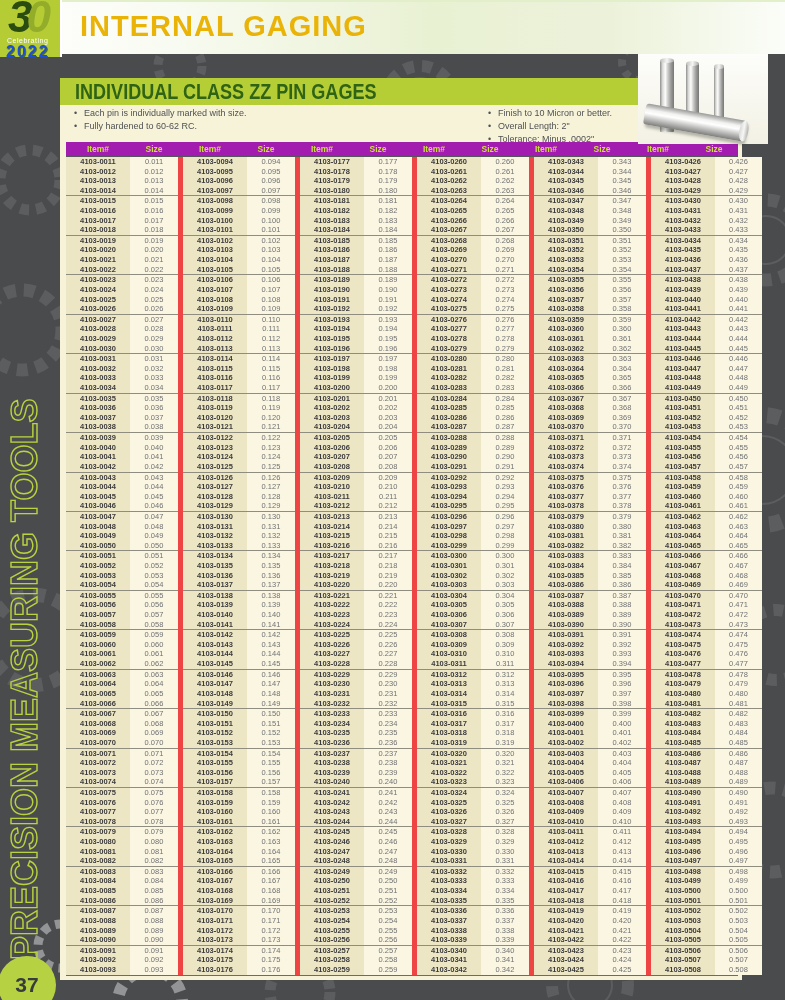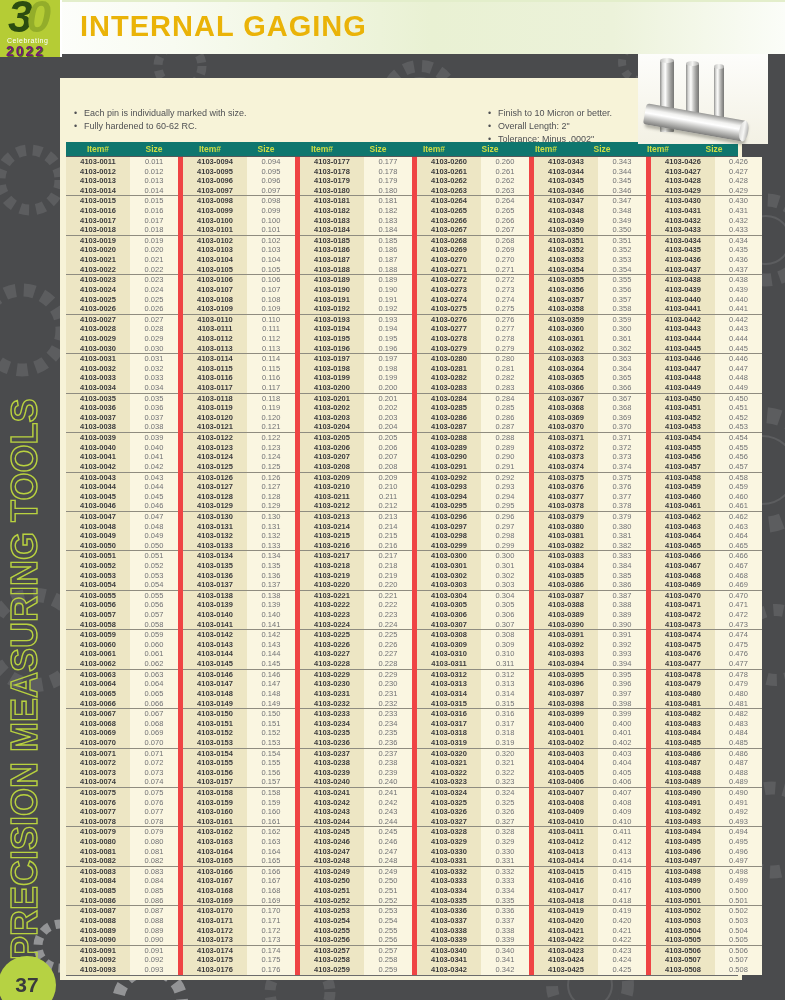--- a/index.html
+++ b/index.html
@@ -21,21 +21,21 @@
     font-size:29px;font-weight:bold;letter-spacing:1px;color:#eab308;
   }
   .logo{
     position:absolute;left:0;top:0;width:60px;height:57px;z-index:3;
     background:#b5cc35;overflow:hidden;border-right:2px solid #ffffff;
   }
   .logo-num{position:absolute;left:8px;top:-8px;font-size:44px;font-weight:bold;font-style:italic;letter-spacing:-6px;}
   .logo-num .n3{color:#2b4c10;}
   .logo-num .n0{color:#93ad2a;}
   .logo-line1{position:absolute;left:7px;top:37px;font-size:7px;color:#ffffff;letter-spacing:0.5px;}
-  .logo-line2{position:absolute;left:6px;top:43px;font-size:14px;font-weight:bold;color:#701a75;letter-spacing:2px;text-shadow:1px 1px 0 #51711c;}
+  .logo-line2{position:absolute;left:6px;top:43px;font-size:16px;font-weight:bold;color:#1d4ed8;letter-spacing:2px;text-shadow:1px 1px 0 #51711c;}
   
   .sidebar-text{
     position:absolute;left:4px;top:382px;height:578px;z-index:1;
     writing-mode:vertical-rl;transform:rotate(180deg);
     font-size:36px;font-weight:bold;letter-spacing:0px;white-space:nowrap;
     color:transparent;-webkit-text-stroke:1.4px #b9d23f;
   }
   .page-circle{
     position:absolute;left:-2px;top:956px;width:58px;height:58px;z-index:3;
     background:#b6d243;border-radius:50%;
@@ -73,21 +73,21 @@
   .pin2{left:48px;top:9px;width:13px;height:66px;}
   .pin3{left:76px;top:12px;width:10px;height:58px;}
   .pin-h{position:absolute;left:6px;top:58px;width:102px;height:21px;z-index:2;
     transform:rotate(10deg);border-radius:3px;
     background:linear-gradient(180deg,#9a9a98 0%,#f2f2f0 28%,#ffffff 45%,#c4c4c2 70%,#7e7e7c 100%);
     box-shadow:2px 3px 3px rgba(60,60,50,0.35);}
   .pin-h::after{content:"";position:absolute;right:-3px;top:0;width:9px;height:21px;border-radius:50%;
     background:linear-gradient(90deg,#d8d8d6,#f6f6f4,#b2b2b0);}
   
   .gage-table{position:absolute;left:6px;top:64px;width:672px;}
-  .thead{display:flex;height:14px;background:#0f766e;border-bottom:1px solid #55565a;align-items:center;}
+  .thead{display:flex;height:14px;background:#a21caf;border-bottom:1px solid #55565a;align-items:center;}
   .th{font-size:8.5px;font-weight:bold;color:#cedd45;text-align:center;line-height:14px;}
   .th.item{width:64px;}
   .th.size{width:48px;}
   .tbody{display:flex;height:818px;border-bottom:1px solid #6b6b6b;}
   .pair{width:112px;display:flex;flex-direction:column;}
   .pair + .pair{border-left:5px solid #ef4444;}
   .trow{flex:1 1 0;display:flex;min-height:0;}
   .trow.gend{border-bottom:1px solid #8f8c80;}
   .cell{font-size:7.5px;line-height:9.5px;text-align:center;overflow:hidden;}
   .cell.item{width:64px;background:#ede6c4;font-weight:bold;color:#3c3c3e;}
@@ -129,20 +129,23 @@
   <div class="logo-line1">Celebrating</div>
   <div class="logo-line2">2022</div>
 </div>
 
 <div class="sidebar-text">PRECISION MEASURING TOOLS</div>
 <div class="page-circle">
     <span>37</span>
   </div>
 
 <div class="panel">
+  <div class="section-bar">
+    <div class="section-title">INDIVIDUAL CLASS ZZ PIN GAGES</div>
+  </div>
 
   <ul class="bullets bullets-left">
     <li>Each pin is individually marked with size.</li>
     <li>Fully hardened to 60-62 RC.</li>
   </ul>
   <ul class="bullets bullets-right">
     <li>Finish to 10 Micron or better.</li>
     <li>Overall Length: 2"</li>
     <li>Tolerance: Minus .0002"</li>
   </ul>

